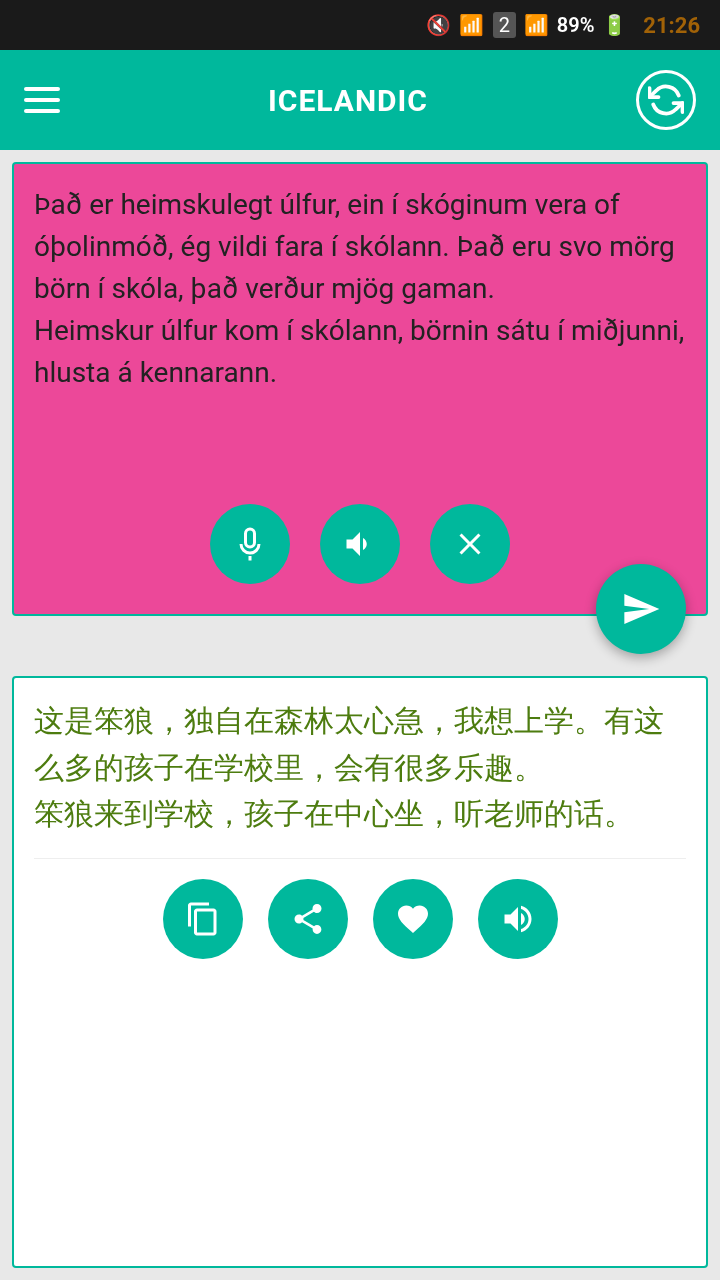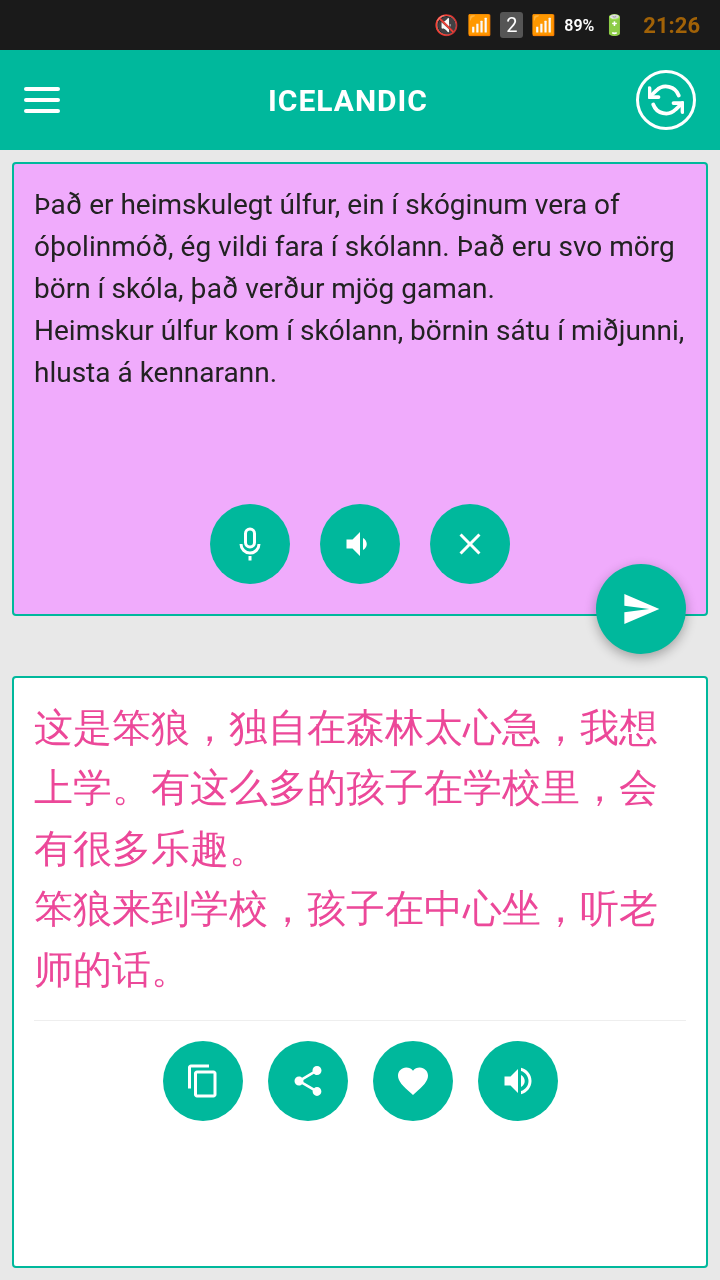--- a/index.html
+++ b/index.html
@@ -74,21 +74,21 @@
     
     .main-content {
       flex: 1;
       display: flex;
       flex-direction: column;
       background: #e8e8e8;
     }
 
     
     .input-section {
-      background: #f0abfc;
+      background: #ec4899;
       border: 2px solid #00b89c;
       margin: 12px 12px 0 12px;
       border-radius: 4px;
       padding: 20px;
       position: relative;
     }
     .input-text {
       font-size: 28px;
       line-height: 1.5;
       color: #222;
@@ -139,23 +139,23 @@
       background: white;
       border: 2px solid #00b89c;
       margin: 12px 12px 12px 12px;
       border-radius: 4px;
       padding: 20px;
       flex: 1;
       position: relative;
       margin-top: 60px;
     }
     .output-text {
-      font-size: 39px;
+      font-size: 30px;
       line-height: 1.55;
-      color: #ec4899;
+      color: #4d7c0f;
       word-wrap: break-word;
     }
     .output-controls {
       display: flex;
       justify-content: center;
       gap: 25px;
       margin-top: 20px;
       padding: 20px 0 10px;
       border-top: 1px solid #eee;
     }
@@ -173,21 +173,21 @@
   <div class="status-icons">
 
     <span style="color:white;font-size:20px;">🔇</span>
 
     <span style="color:white;font-size:20px;">📶</span>
 
     <span style="color:white;font-size:20px;background:#555;padding:1px 6px;border-radius:3px;">2</span>
 
     <span style="color:white;font-size:20px;">📶</span>
 
-    <span style="color:white;font-size:16px;font-weight:600;">89%</span>
+    <span style="color:white;font-size:20px;font-weight:600;">89%</span>
     <span style="color:white;font-size:20px;">🔋</span>
 
     <span style="color:#a16207;font-size:22px;font-weight:700;margin-left:8px;">21:26</span>
   </div>
 </div>
 
 <div class="top-bar">
   <div class="menu-icon">
     <span></span>
     <span></span>

